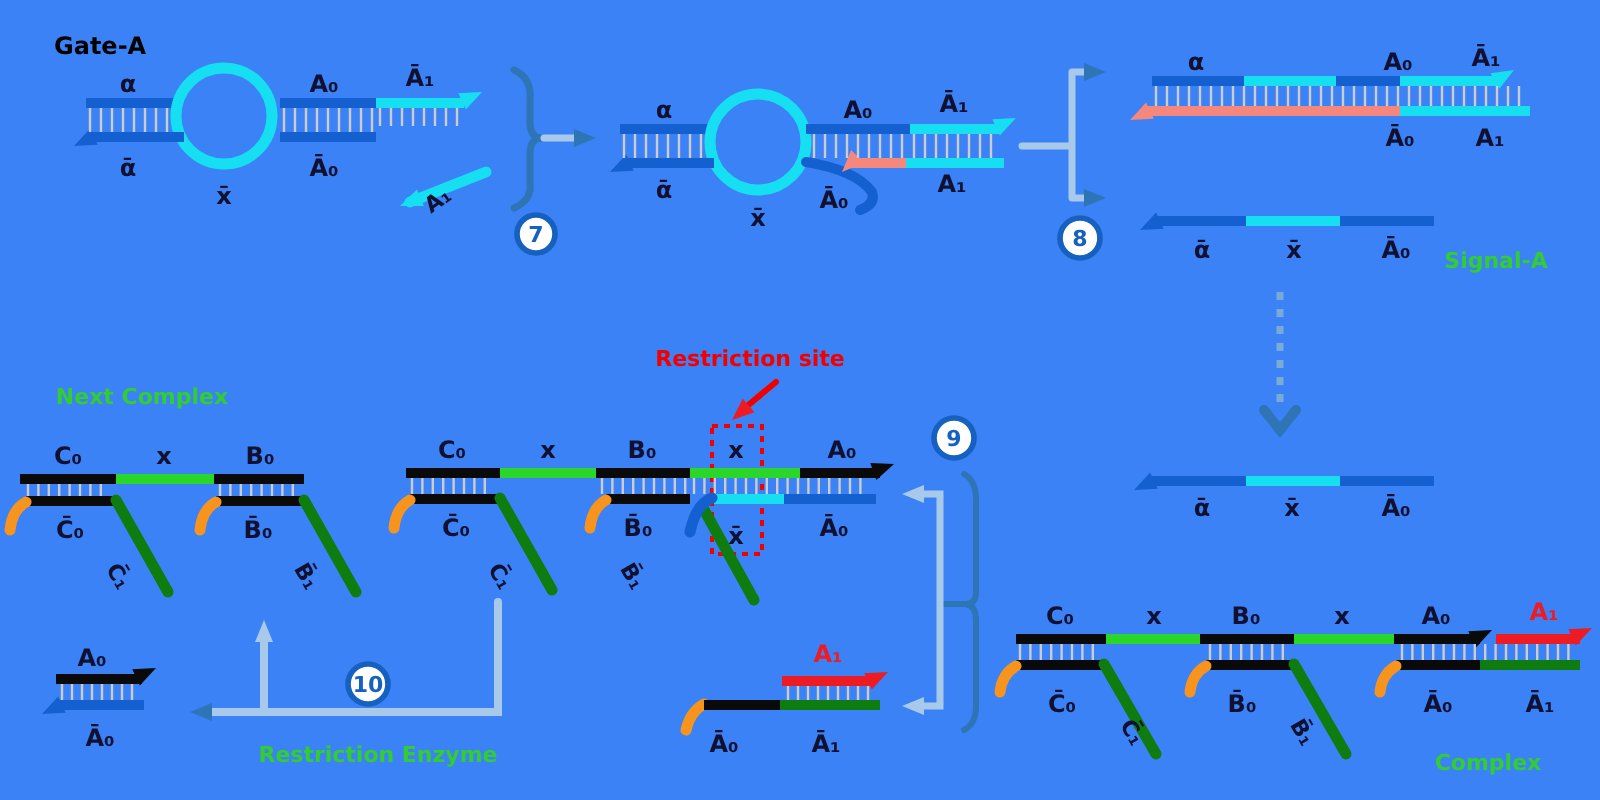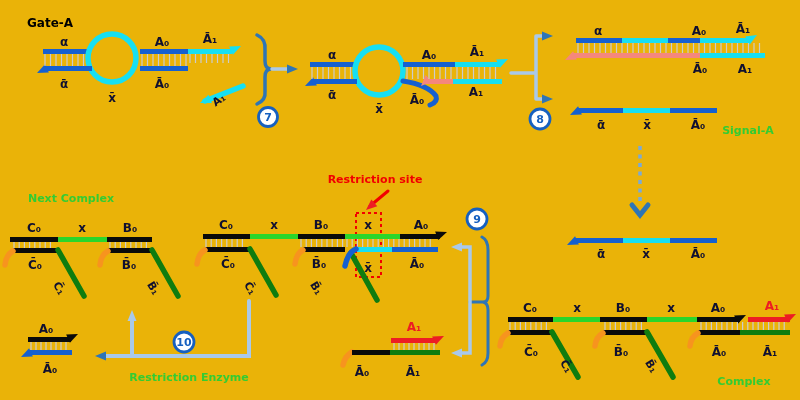--- a/index.html
+++ b/index.html
@@ -1,16 +1,16 @@
 <!DOCTYPE html>
 <html style="--strand-blue: #1560d0; --strand-cyan: #17dff2; --strand-salmon: #f5877c; --strand-black: #0a0a0a; --strand-red: #ed1c24; --segment-green: #2bd62b; --strand-dark-green: #0f7c0f; --tail-orange: #f7941e; --tick-gray: #cccccc; --label-navy: #101030; --caption-green: #33cc33; --annotation-red: #f20000; --step-blue: #1660c0; --arrow-light: #a9c9ea; --arrow-dark: #2e75b6;"><head>
 <meta charset="utf-8">
 <style>
   html,body{margin:0;padding:0;background:#ffffff;}
-  .stage{position:relative;width:800px;height:400px;background:#eab308;overflow:hidden;
+  .stage{position:relative;width:800px;height:400px;background:#3b82f6;overflow:hidden;
          font-family:"DejaVu Sans",sans-serif;}
   svg{display:block;}
   
   .f-blue{fill:var(--strand-blue);}   .f-cyan{fill:var(--strand-cyan);}
   .f-salmon{fill:var(--strand-salmon);}.f-black{fill:var(--strand-black);}
   .f-red{fill:var(--strand-red);}     .f-green{fill:var(--segment-green);}
   .f-dgreen{fill:var(--strand-dark-green);}
   .f-light{fill:var(--arrow-light);}  .f-dark{fill:var(--arrow-dark);}
   
   .s-blue{stroke:var(--strand-blue);} .s-cyan{stroke:var(--strand-cyan);}

